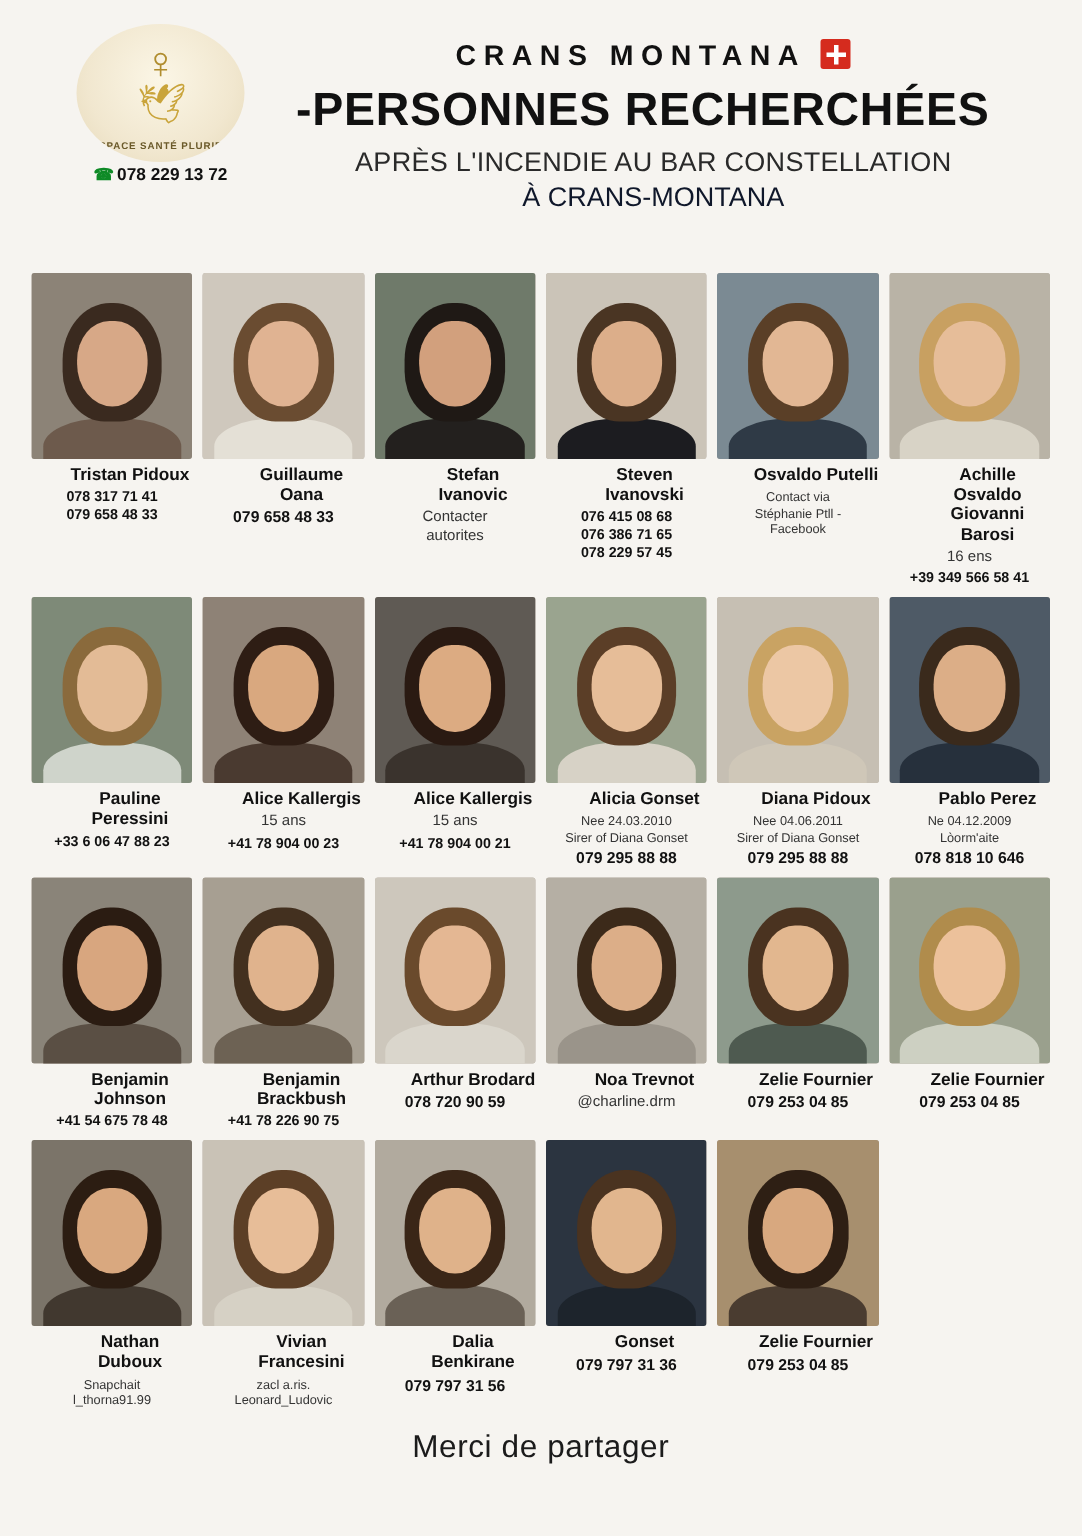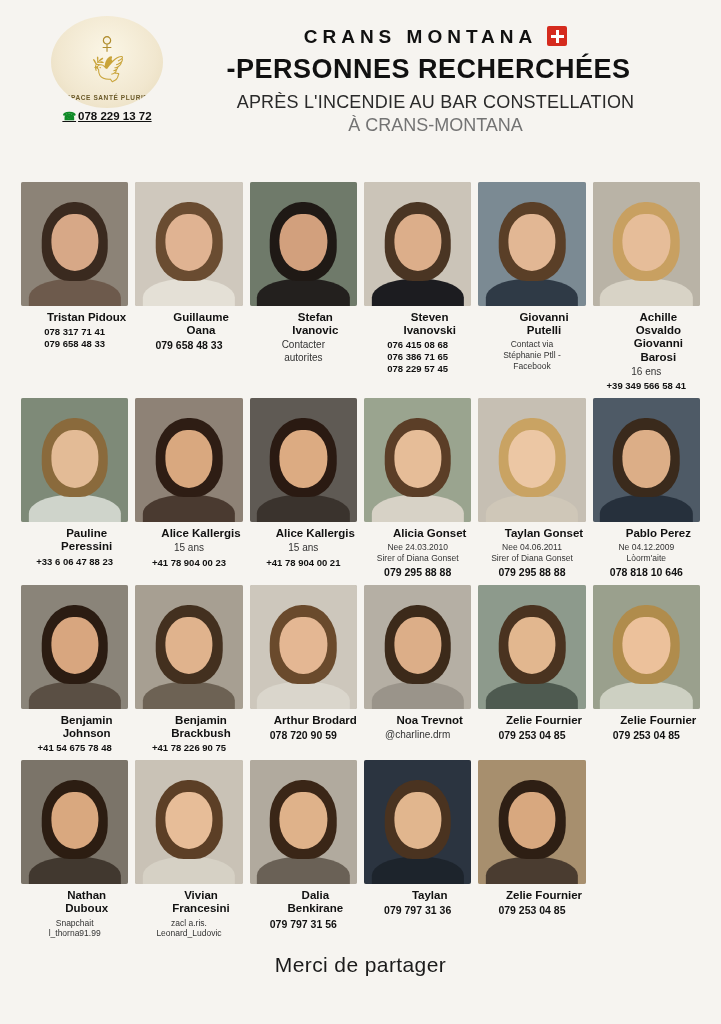--- a/index.html
+++ b/index.html
@@ -70,21 +70,20 @@
     letter-spacing: .6px;
     color: #6b5a2a;
     font-weight: bold;
   }
   .logo-phone {
     margin-top: 2px;
     font-size: 11.5px;
     font-weight: bold;
     color: #111;
     white-space: nowrap;
-    text-decoration: underline;
   }
   .logo-phone .tel-icon { color: #0e8a26; font-size: 11px; margin-right: 2px; }
 
   .title-block {
     padding-left: 150px;
     text-align: center;
   }
   .title-main {
     font-size: 19px;
     font-weight: bold;
@@ -104,36 +103,36 @@
   }
   .flag::before, .flag::after {
     content: "";
     position: absolute;
     background: #fff;
   }
   .flag::before { left: 8.5px; top: 3.5px; width: 3px; height: 13px; }
   .flag::after { left: 3.5px; top: 8.5px; width: 13px; height: 3px; }
 
   .title-sub {
-    font-size: 27px;
+    font-size: 31px;
     font-weight: bold;
     color: #111;
     margin-top: 6px;
     letter-spacing: .5px;
     margin-left: -14px;
   }
   .title-line2 {
     font-size: 18px;
     color: #2a2a2a;
     margin-top: 7px;
     letter-spacing: .2px;
   }
   .title-line3 {
     font-size: 18px;
-    color: #737373;
+    color: #0f172a;
     margin-top: 2px;
   }
 
   
   .grid {
     display: grid;
     grid-template-columns: repeat(6, 1fr);
     column-gap: 7px;
     row-gap: 2px;
     padding: 0 7px;
@@ -281,21 +280,21 @@
         <div class="name">Steven Ivanovski</div>
         <div class="phone sm">076 415 08 68<br>076 386 71 65<br>078 229 57 45</div>
       </div>
       <div class="card">
         <div class="photo">
           <div class="bg" style="background:#7b8a93"></div>
           <div class="body" style="background:#2f3a46"></div>
           <div class="hair" style="background:#5a3f27"></div>
           <div class="face" style="background:#e2b794"></div>
         </div>
-        <div class="name">Giovanni Putelli</div>
+        <div class="name">Osvaldo Putelli</div>
         <div class="detail small">Contact via<br>Stéphanie Ptll -<br>Facebook</div>
       </div>
       <div class="card">
         <div class="photo">
           <div class="bg" style="background:#b9b3a6"></div>
           <div class="body" style="background:#d8d3c6"></div>
           <div class="hair" style="background:#c8a061"></div>
           <div class="face" style="background:#e6bd99"></div>
         </div>
         <div class="name">Achille Osvaldo<span class="l2">Giovanni Barosi</span></div>
@@ -345,21 +344,21 @@
         <div class="detail small">Nee 24.03.2010<br>Sirer of Diana Gonset</div>
         <div class="phone">079 295 88 88</div>
       </div>
       <div class="card">
         <div class="photo">
           <div class="bg" style="background:#c6bfb3"></div>
           <div class="body" style="background:#cfc7b8"></div>
           <div class="hair" style="background:#c9a363"></div>
           <div class="face" style="background:#ecc7a4"></div>
         </div>
-        <div class="name">Taylan Gonset</div>
+        <div class="name">Diana Pidoux</div>
         <div class="detail small">Nee 04.06.2011<br>Sirer of Diana Gonset</div>
         <div class="phone">079 295 88 88</div>
       </div>
       <div class="card">
         <div class="photo">
           <div class="bg" style="background:#4e5a66"></div>
           <div class="body" style="background:#26303c"></div>
           <div class="hair" style="background:#3a2a1c"></div>
           <div class="face" style="background:#dcae87"></div>
         </div>
@@ -457,21 +456,21 @@
         <div class="name">Dalia Benkirane</div>
         <div class="phone">079 797 31 56</div>
       </div>
       <div class="card">
         <div class="photo">
           <div class="bg" style="background:#2b3440"></div>
           <div class="body" style="background:#1d242c"></div>
           <div class="hair" style="background:#4a3320"></div>
           <div class="face" style="background:#e1b68e"></div>
         </div>
-        <div class="name">Taylan</div>
+        <div class="name">Gonset</div>
         <div class="phone">079 797 31 36</div>
       </div>
       <div class="card">
         <div class="photo">
           <div class="bg" style="background:#a78f6e"></div>
           <div class="body" style="background:#4a3c30"></div>
           <div class="hair" style="background:#2e1f14"></div>
           <div class="face" style="background:#d8a87f"></div>
         </div>
         <div class="name">Zelie Fournier</div>

